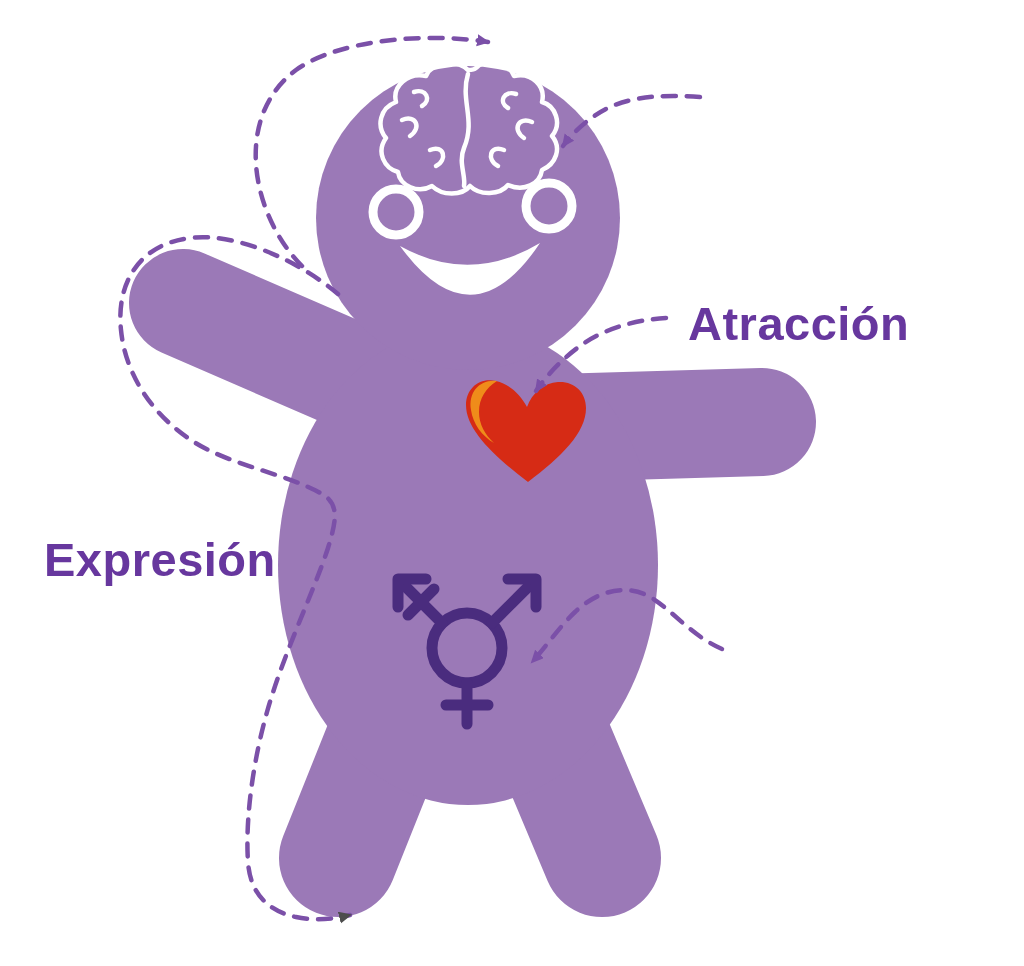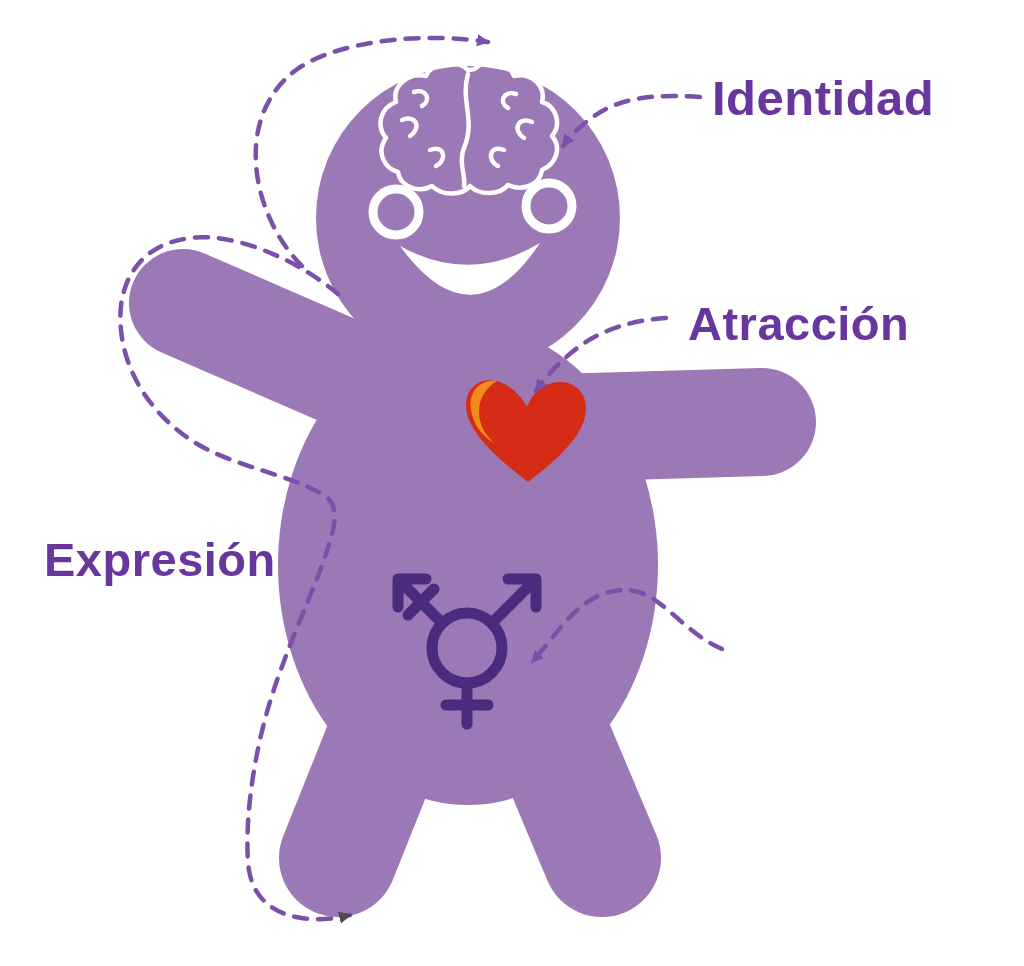--- a/index.html
+++ b/index.html
@@ -132,17 +132,16 @@
                C 125 372 150 414 194 442
                C 232 466 288 474 322 494
                C 340 504 336 522 328 548
                C 313 594 284 652 267 712
                C 254 758 245 816 248 862
                C 250 890 264 910 296 917
                C 314 921 334 919 350 915"></path>
     </g>
   </svg>
 
-  <div class="label label-identidad">Identidad</div>
   <div class="label label-expresion">Expresión</div>
   <div class="label label-atraccion">Atracción</div>
 
 </div>
 
 </body></html>

